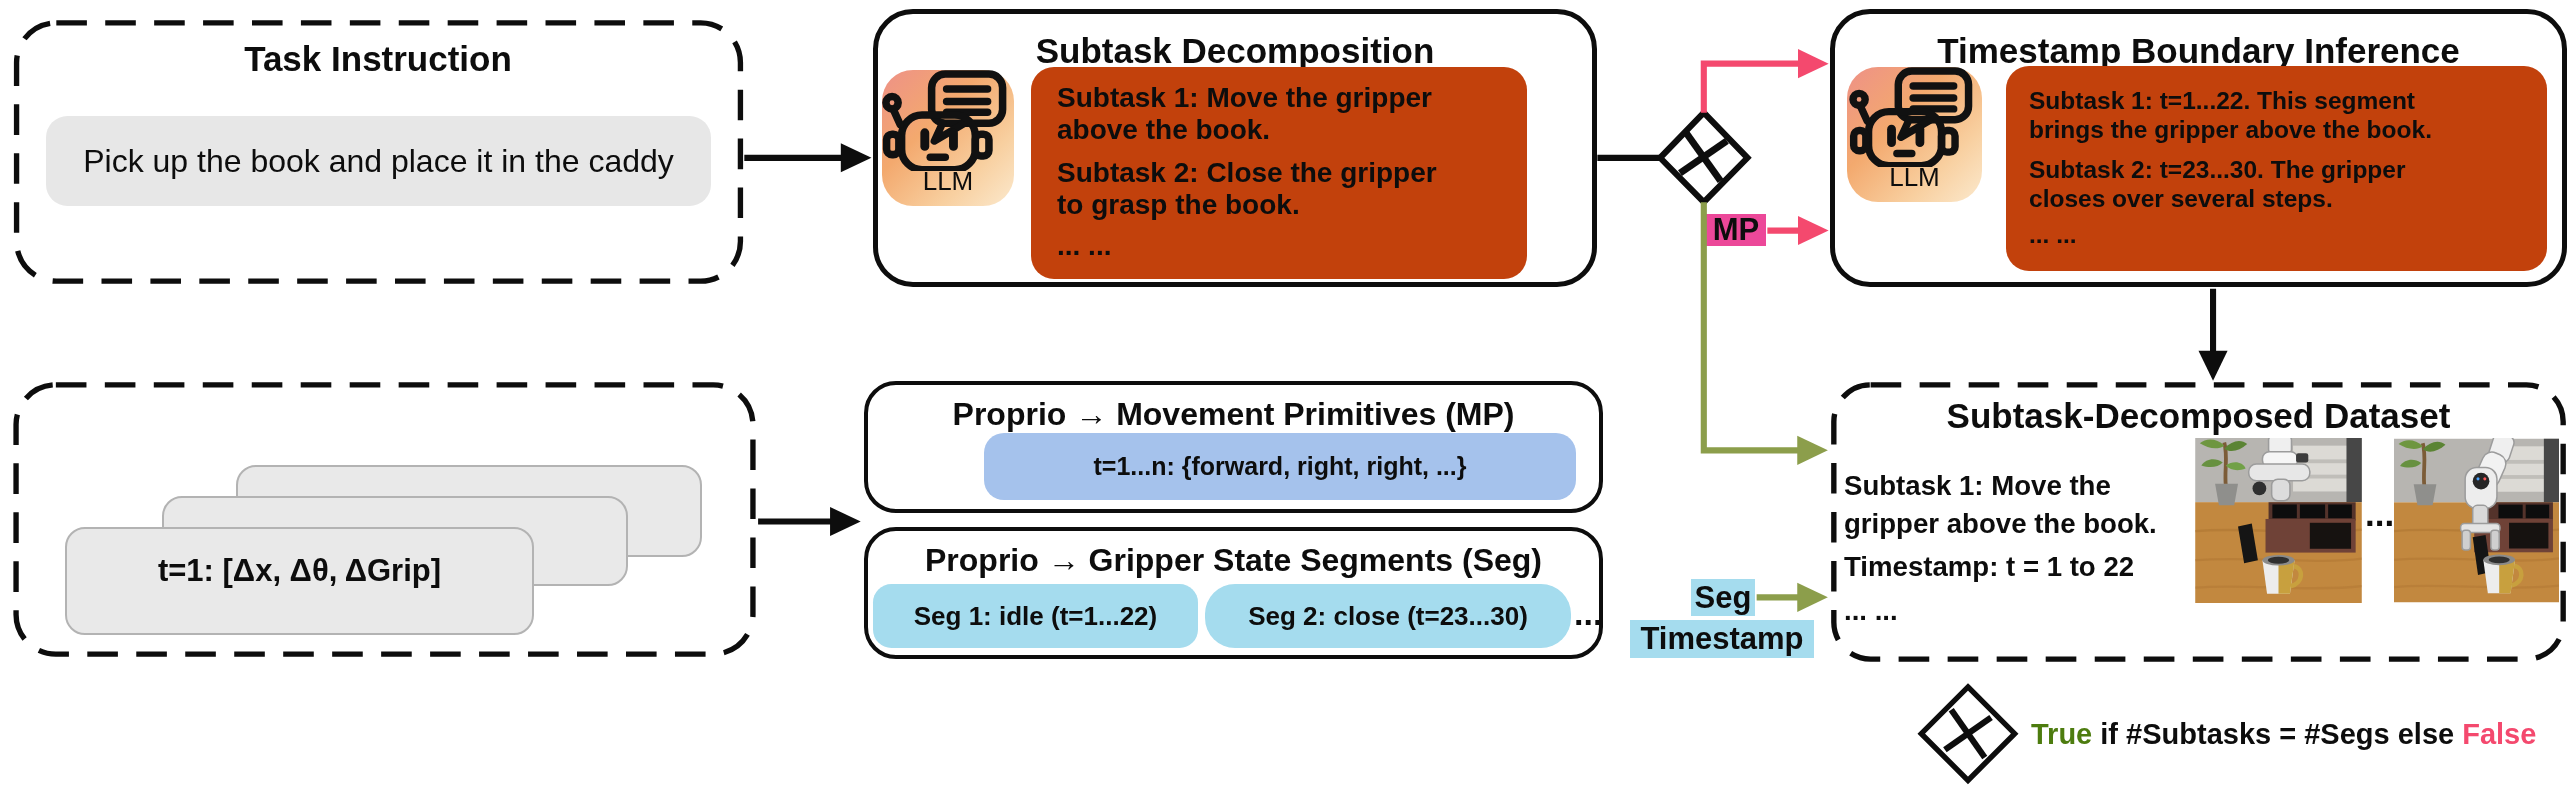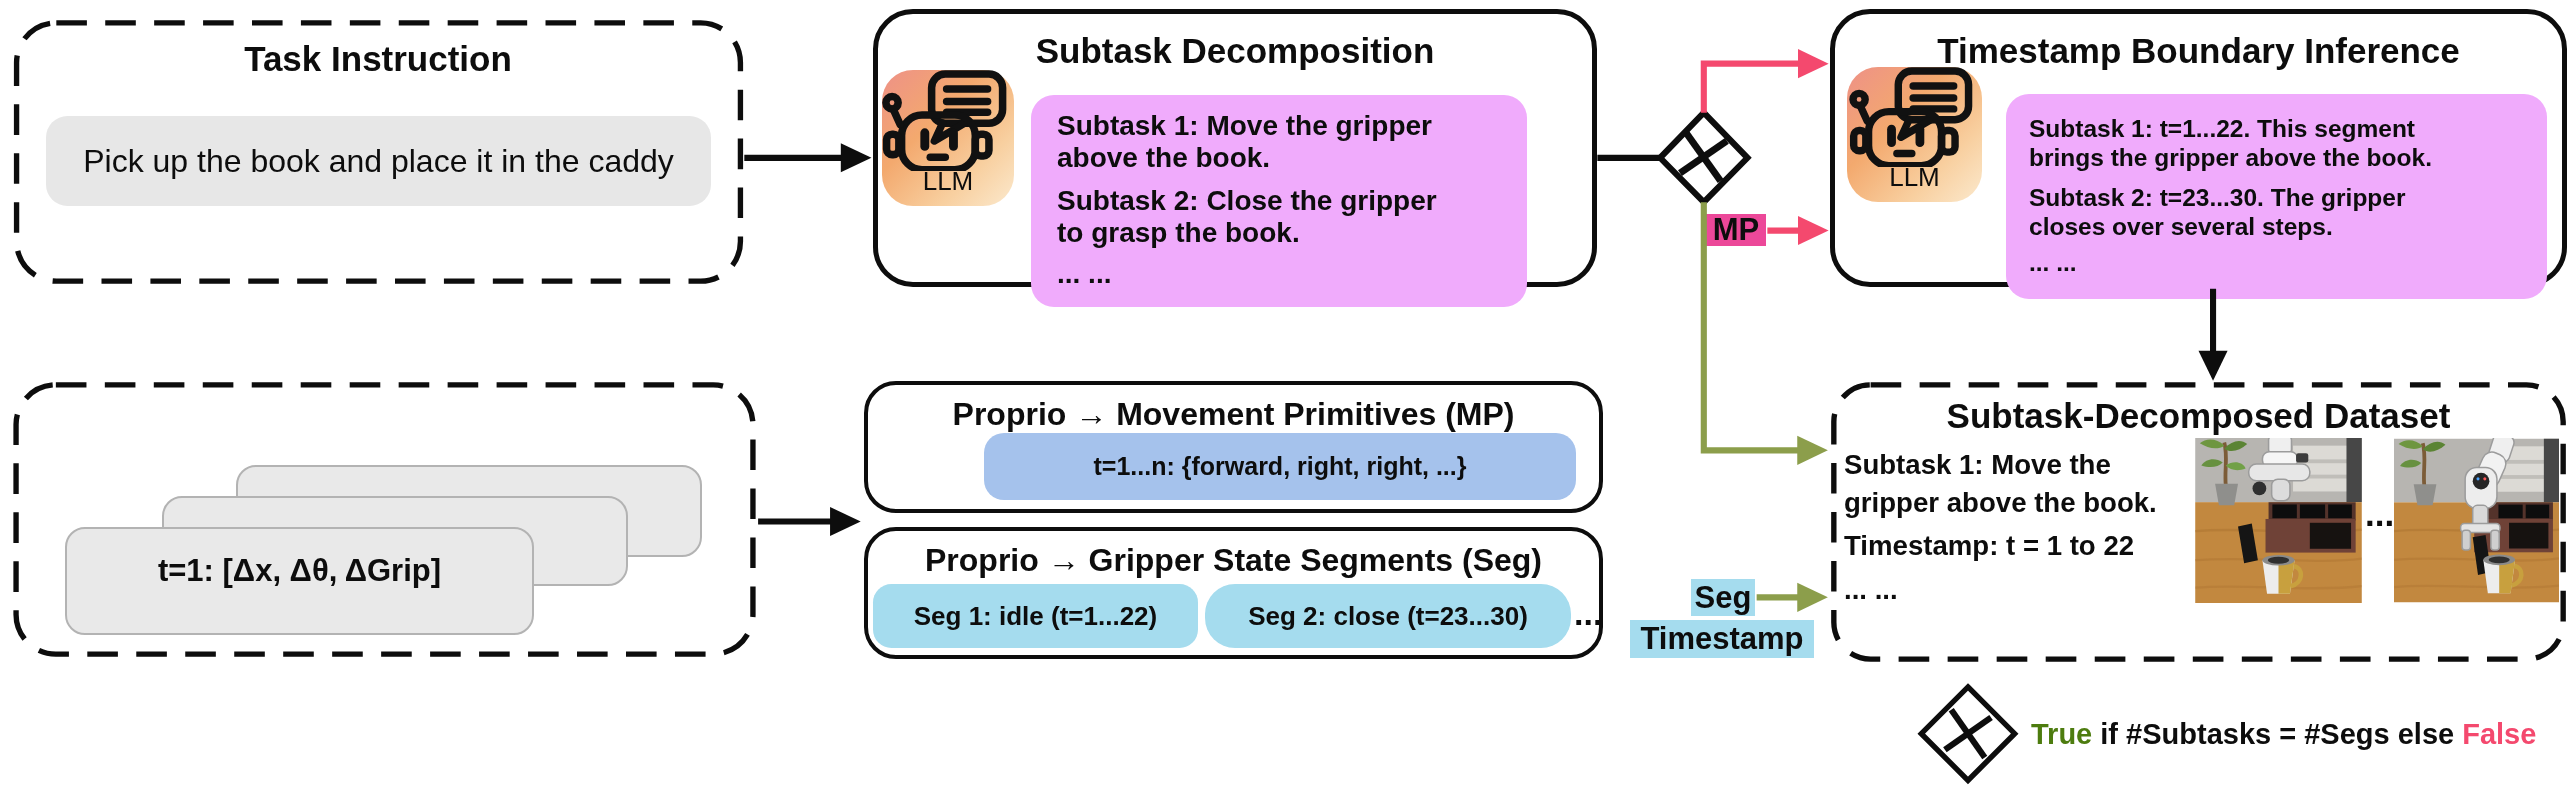--- a/index.html
+++ b/index.html
@@ -1,28 +1,28 @@
 <!DOCTYPE html>
 <html style="font-size:12.3px"><head>
 <meta charset="utf-8">
 <style>
   html,body{margin:0;padding:0;background:#ffffff;}
   #canvas{
     position:relative;width:2576px;height:795px;background:#ffffff;
     font-family:"Liberation Sans",sans-serif;color:#0d0d0d;overflow:hidden;
   }
-  .abs{position:absolute;}
+  .abs{position:absolute;margin-top:21px;}
   
   .solid-box{position:absolute;border:5.4px solid #0d0d0d;border-radius:40px;background:#fff;box-sizing:border-box;}
   .dashed-box{position:absolute;box-sizing:border-box;}
   .dashed-box > svg.borderline{position:absolute;left:0;top:0;}
   .box-title{position:relative;text-align:center;font-size:35px;font-weight:700;letter-spacing:0;}
   .sub-title{position:relative;text-align:center;font-size:32px;font-weight:700;}
   
-  .bubble{position:absolute;background:#f0abfc;border-radius:23px;box-sizing:border-box;margin-top:28px;}
+  .bubble{position:absolute;background:#c2410c;border-radius:23px;box-sizing:border-box;}
   .bubble .line{white-space:nowrap;font-weight:700;}
   .gray-pill{position:absolute;background:#e7e7e7;border-radius:21.4px;text-align:center;}
   .hl{position:absolute;text-align:center;font-weight:700;}
   
   .llm-icon{position:absolute;border-radius:31px;
     background:linear-gradient(135deg,#ee9187 0%,#f3a96e 38%,#f8cf9f 72%,#fbe9cd 100%);
     display:flex;flex-direction:column;align-items:center;justify-content:flex-start;}
   .llm-label{font-size:26px;font-weight:400;color:#0d0d0d;line-height:1;margin-top:-3.1px;}
   
   .card{position:absolute;background:#e9e9e9;border:2.3px solid #b3b3b3;border-radius:20px;box-sizing:border-box;}

